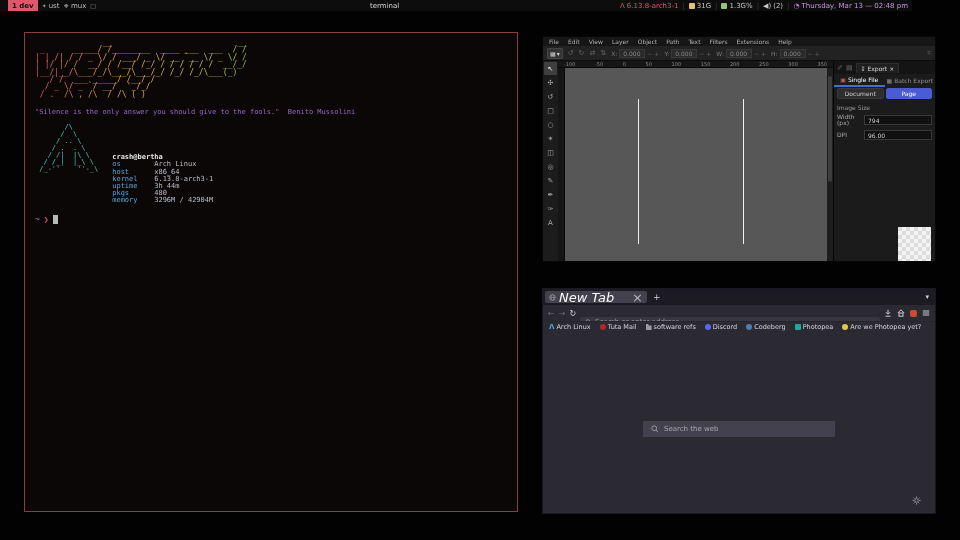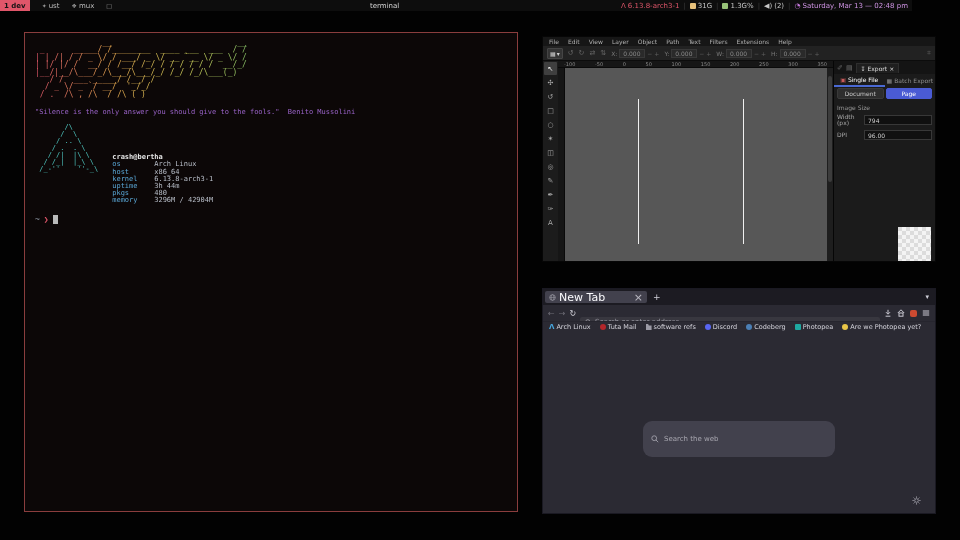--- a/index.html
+++ b/index.html
@@ -1,22 +1,22 @@
 <!DOCTYPE html>
 <html><head>
 <meta charset="utf-8">
 <style>
   *{margin:0;padding:0;box-sizing:border-box;}
   html,body{width:960px;height:540px;overflow:hidden;background:#000;font-family:"DejaVu Sans",sans-serif;}
   .desktop{position:absolute;inset:0;width:960px;height:540px;background:#020202;}
 
   
-  .topbar{position:absolute;left:0;top:0;width:912px;height:11px;background:#0d0d0d;display:flex;align-items:center;font-size:7px;color:#c8c8c8;}
+  .topbar{position:absolute;left:0;top:0;width:912px;height:11px;background:#0d0d0d;display:flex;align-items:center;font-size:7px;color:#c8c8c8;padding-left:8px;}
   .ws-badge{background:#e0566a;color:#141414;padding:0 4px;height:11px;display:flex;align-items:center;font-weight:bold;}
-  .ws-item{display:flex;align-items:center;gap:2px;margin-left:12px;color:#bdbdbd;}
+  .ws-item{display:flex;align-items:center;gap:2px;margin-left:4px;color:#bdbdbd;}
   .ws-item .ic{font-size:6px;color:#9a9a9a;}
   .bar-title{position:absolute;left:370px;color:#d6d6d6;text-align:right;}
   .bar-right{margin-left:auto;display:flex;align-items:center;gap:4px;padding-right:4px;}
   .bar-seg{display:flex;align-items:center;gap:2px;}
   .bar-sep{color:#3a3a3a;}
   .seg-kernel{color:#e0566a;}
   .chip{display:inline-block;width:6px;height:6px;border-radius:1px;}
   .seg-clock{color:#cf94e4;}
   .clock-ic{color:#c678dd;}
 
@@ -72,38 +72,38 @@
   .scope-btn.active{background:#4a5bd4;border-color:#4a5bd4;color:#fff;}
   .ep-section{color:#9a9a9a;padding:3px 3px 1px;}
   .ep-row{display:flex;align-items:center;gap:3px;padding:2px 3px;}
   .ep-label{width:24px;color:#a8a8a8;line-height:6px;}
   .ep-input{flex:1;background:#101010;border:1px solid #383838;height:10px;display:flex;align-items:center;padding:0 3px;color:#cfcfcf;}
   .checker{position:absolute;right:4px;bottom:0;width:33px;height:34px;background-image:conic-gradient(#f4f4f4 25%,#dcdcdc 0 50%,#f4f4f4 0 75%,#dcdcdc 0);background-size:8px 8px;}
 
   
   .browser{position:absolute;left:542px;top:288px;width:394px;height:226px;background:#2b2a33;border:1px solid #1a1922;display:flex;flex-direction:column;}
   .tabstrip{height:16px;background:#1c1b22;display:flex;align-items:center;padding:0 2px;flex:none;}
-  .tab{width:102px;height:12px;background:#42414d;border-radius:2px;display:flex;align-items:center;gap:3px;padding:0 4px;color:#fbfbfe;font-size:11px;}
+  .tab{width:102px;height:12px;background:#42414d;border-radius:2px;display:flex;align-items:center;gap:3px;padding:0 4px;color:#fbfbfe;font-size:13px;font-style:italic;}
   .tab-close{margin-left:auto;color:#b9b8c1;}
   .newtab-btn{color:#cfcfd8;font-size:9px;margin-left:6px;}
   .tabs-chevron{margin-left:auto;color:#cfcfd8;font-size:7px;padding-right:4px;}
   .navbar{height:16px;background:#2b2a33;display:flex;align-items:center;gap:4px;padding:0 5px;flex:none;}
   .nav-btn{color:#d2d1da;font-size:8px;}
   .nav-btn.dim{color:#6f6e78;}
   .urlbar{flex:1;height:11px;background:#38373f;border-radius:2px;display:flex;align-items:center;gap:3px;padding:0 5px;color:#9c9ba5;font-size:7px;margin-top:18px;}
   .nav-right{display:flex;align-items:center;gap:5px;}
   .ublock{width:7px;height:7px;border-radius:2px;background:#cc4a31;}
   .bookmarks{height:11px;background:#2b2a33;border-top:1px solid #26252e;display:flex;align-items:center;gap:9px;padding:0 6px;font-size:6.5px;color:#d5d4dc;flex:none;}
   .bm{display:flex;align-items:center;gap:2px;}
   .bm-ic{width:6px;height:6px;border-radius:50%;display:inline-block;flex:none;}
   .bm-ic.square{border-radius:1px;}
   .bm-ic.arch{background:none;color:#47a8e0;font-size:7px;width:auto;height:auto;line-height:6px;font-weight:bold;}
   .bm-ic.folder{border-radius:0;clip-path:polygon(0 0,42% 0,55% 25%,100% 25%,100% 100%,0 100%);}
   .content{flex:1;position:relative;background:#2b2a33;}
-  .search-pill{position:absolute;left:50%;top:89px;transform:translateX(-50%);width:192px;height:36px;background:#42414d;border-radius:9px;display:flex;align-items:center;gap:5px;padding:0 8px;color:#a8a7b0;font-size:7px;}
+  .search-pill{position:absolute;left:50%;top:89px;transform:translateX(-50%);width:192px;height:16px;background:#42414d;border-radius:0;display:flex;align-items:center;gap:5px;padding:0 8px;color:#a8a7b0;font-size:7px;}
   .page-gear{position:absolute;right:14px;bottom:8px;color:#9d9ca6;}
   svg{display:block;}
 </style>
 </head>
 <body>
 
 <div class="desktop">
 
   <div class="topbar">
     <div class="ws-badge">1 dev</div>
@@ -137,21 +137,21 @@
         <span>1.3G%</span>
       </span>
       <span class="bar-sep">|</span>
       <span class="bar-seg">
         <span>◀)</span>
         <span>(2)</span>
       </span>
       <span class="bar-sep">|</span>
       <span class="bar-seg seg-clock">
         <span class="clock-ic">◔</span>
-        <span>Saturday, Mar 13 — 02:48 pm</span>
+        <span>Thursday, Mar 13 — 02:48 pm</span>
       </span>
     </div>
   </div>
 
   <div class="terminal">
     <pre class="ascii-art rainbow">              __                          __
  _      _____/ /________  ____ ___  ___  / /
 | | /| / / _ \/ / ___/ _ \/ __ `__ \/ _ \/ / 
 | |/ |/ /  __/ / /__/ /_/ / / / / / /  __/_/  
 |__/|__/\___/_/\___/\___/_/ /_/ /_/\___(_)   

